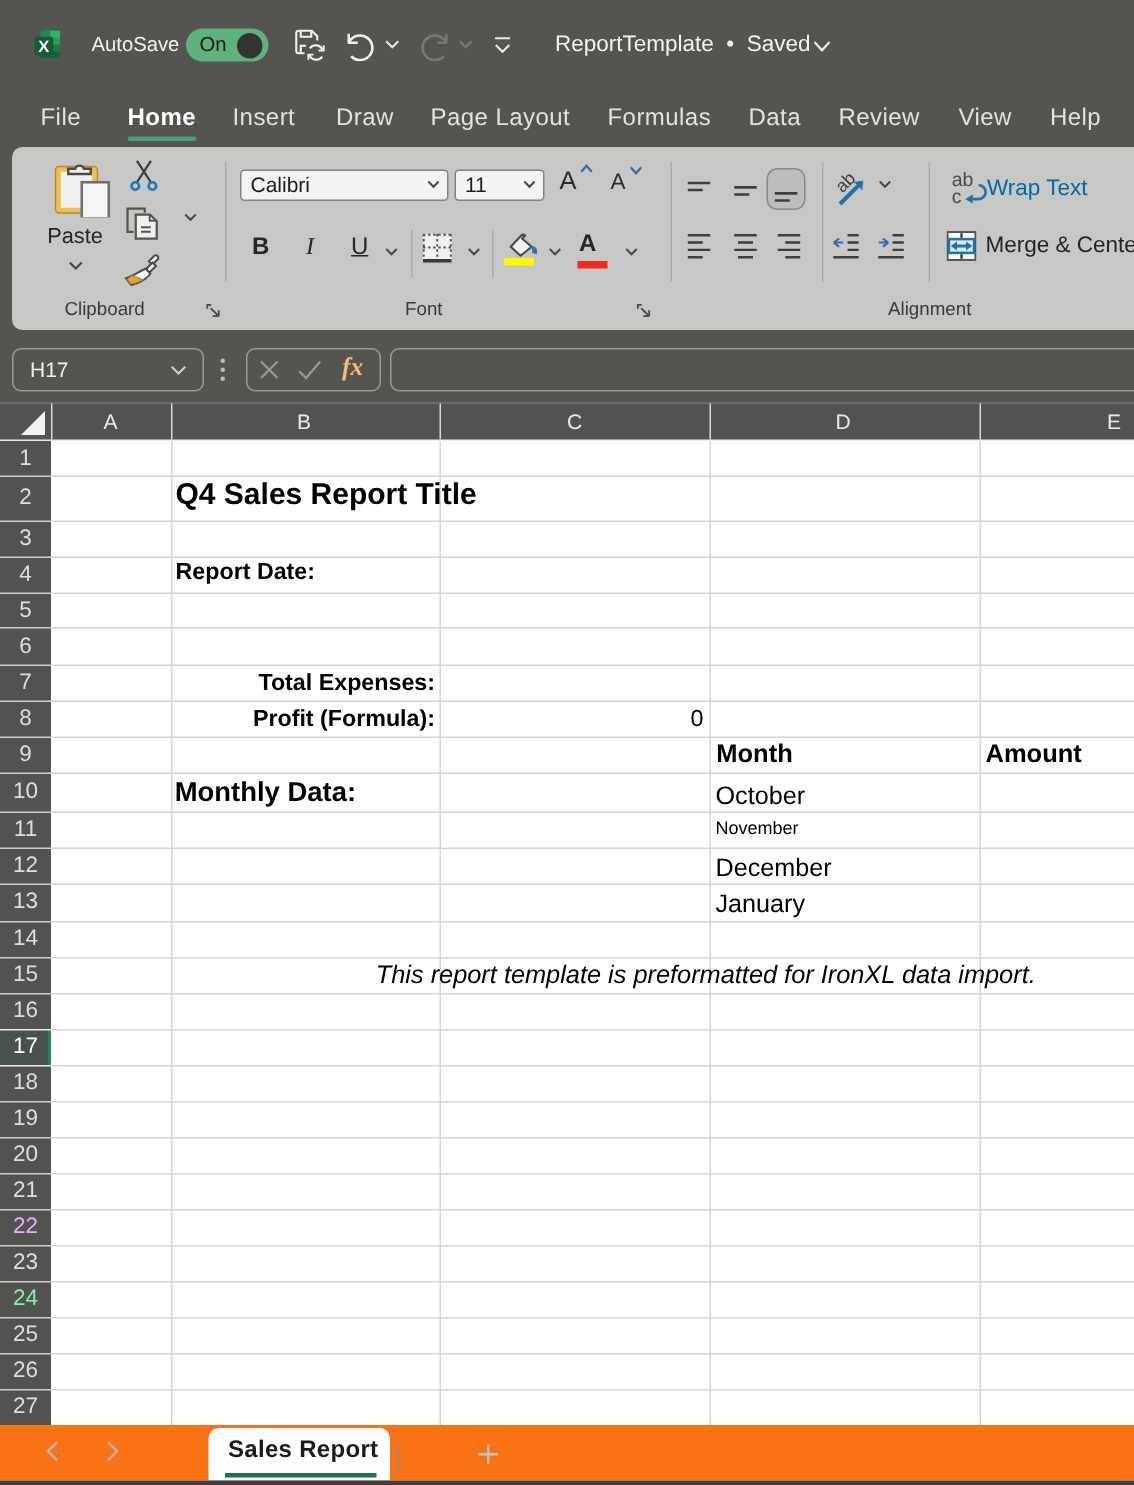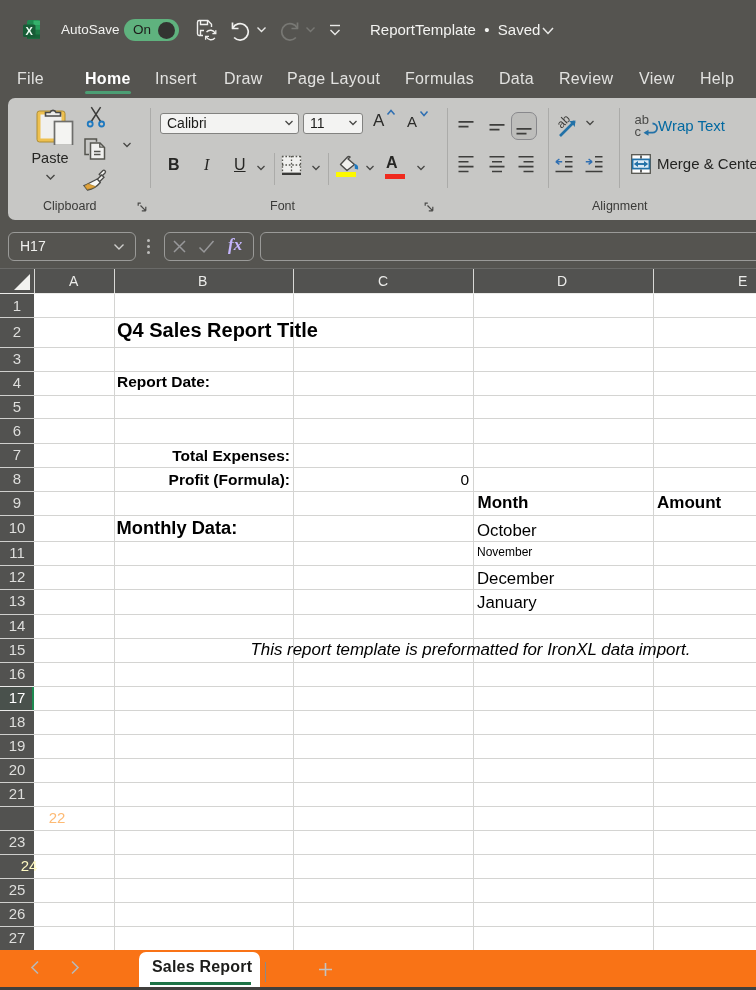--- a/index.html
+++ b/index.html
@@ -83,21 +83,21 @@
     <svg class="abs" style="left:328px;top:24px" width="14" height="13" viewBox="0 0 14 13" fill="none" stroke="#e9e9e7" stroke-width="1.4">
       <path d="M2 1.5 h10"></path>
       <path d="M2.5 6 L7 10.5 L11.5 6"></path>
     </svg>
     <span class="abs" style="left:370px;top:21px;font-size:15px;color:#f3f3f1;">ReportTemplate&nbsp;&nbsp;•&nbsp;&nbsp;Saved</span>
     <svg class="abs" style="left:541px;top:26px" width="14" height="10" viewBox="0 0 14 10" fill="none" stroke="#e9e9e7" stroke-width="1.5">
         <path d="M2 2 L7 7.5 L12 2"></path>
       </svg>
   </div>
   <div id="menubar" class="abs">
-    <span class="menuitem" style="left:17px;">File</span>
+    <span class="menuitem" style="left:27px;">File</span>
     <span class="menuitem" style="left:85px;color:#ffffff;font-weight:bold;">Home</span>
     <div class="abs" style="left:85px;top:31px;width:46px;height:3px;background:#4c9e74;border-radius:2px;"></div>
     <span class="menuitem" style="left:155px;">Insert</span>
     <span class="menuitem" style="left:224px;">Draw</span>
     <span class="menuitem" style="left:287px;">Page Layout</span>
     <span class="menuitem" style="left:405px;">Formulas</span>
     <span class="menuitem" style="left:499px;">Data</span>
     <span class="menuitem" style="left:559px;">Review</span>
     <span class="menuitem" style="left:639px;">View</span>
     <span class="menuitem" style="left:700px;">Help</span>
@@ -280,21 +280,21 @@
     <div class="abs" style="left:147px;top:9px;width:3px;height:3px;border-radius:50%;background:#bdbdbb;"></div>
     <div class="abs" style="left:147px;top:15px;width:3px;height:3px;border-radius:50%;background:#bdbdbb;"></div>
     <div class="abs" style="left:147px;top:21px;width:3px;height:3px;border-radius:50%;background:#bdbdbb;"></div>
     <div class="fbox" style="left:164px;width:90px;"></div>
     <svg class="abs" style="left:172px;top:9px" width="15" height="15" viewBox="0 0 15 15" fill="none" stroke="#98989a" stroke-width="1.5">
         <path d="M2 2 L13 13 M13 2 L2 13"></path>
       </svg>
     <svg class="abs" style="left:198px;top:9px" width="17" height="15" viewBox="0 0 17 15" fill="none" stroke="#98989a" stroke-width="1.5">
         <path d="M1.5 8.5 L6 13 L15.5 2"></path>
       </svg>
-    <span class="abs" style="left:228px;top:5px;font-size:17px;font-style:italic;font-family:'Liberation Serif',serif;color:#c4b5fd;font-weight:bold;">fx</span>
+    <span class="abs" style="left:228px;top:5px;font-size:17px;font-style:italic;font-family:'Liberation Serif',serif;color:#fdba74;font-weight:bold;">fx</span>
     <div class="fbox" style="left:260px;width:560px;"></div>
   </div>
   <div class="abs" style="left:0;top:268px;width:756px;height:1px;background:#6a6a68;"></div>
   <div id="colheads" class="abs">
     <svg class="abs" style="left:13px;top:4px" width="18" height="18" viewBox="0 0 18 18">
         <path d="M1 17 h16 v-16 z" fill="#f2f2f0"></path>
       </svg>
     <div class="colsep" style="left:34px;"></div>
     <span class="colletter" style="left:69px;">A</span>
     <div class="colsep" style="left:114px;"></div>
@@ -324,23 +324,23 @@
     <div class="rownum" style="top:323.5px;height:16px;line-height:16px;color:#dededc;">14</div>
     <div class="rownum" style="top:347.6px;height:16px;line-height:16px;color:#dededc;">15</div>
     <div class="rownum" style="top:371.6px;height:16px;line-height:16px;color:#dededc;">16</div>
     <div class="abs" style="left:0;top:391.6px;width:34px;height:24.0px;background:#49514c;"></div>
     <div class="abs" style="left:31.5px;top:391.6px;width:2.5px;height:24.0px;background:#1e8a50;"></div>
     <div class="rownum" style="top:395.6px;height:16px;line-height:16px;color:#ffffff;">17</div>
     <div class="rownum" style="top:419.6px;height:16px;line-height:16px;color:#dededc;">18</div>
     <div class="rownum" style="top:443.7px;height:16px;line-height:16px;color:#dededc;">19</div>
     <div class="rownum" style="top:467.7px;height:16px;line-height:16px;color:#dededc;">20</div>
     <div class="rownum" style="top:491.8px;height:16px;line-height:16px;color:#dededc;">21</div>
-    <div class="rownum" style="top:515.8px;height:16px;line-height:16px;color:#fdba74;padding-left:40px;">22</div>
+    <div class="rownum" style="top:515.8px;height:16px;line-height:16px;color:#f0abfc;">22</div>
     <div class="rownum" style="top:539.8px;height:16px;line-height:16px;color:#dededc;">23</div>
-    <div class="rownum" style="top:563.9px;height:16px;line-height:16px;color:#fef9c3;padding-left:12px;">24</div>
+    <div class="rownum" style="top:563.9px;height:16px;line-height:16px;color:#86efac;">24</div>
     <div class="rownum" style="top:588.0px;height:16px;line-height:16px;color:#dededc;">25</div>
     <div class="rownum" style="top:612.0px;height:16px;line-height:16px;color:#dededc;">26</div>
     <div class="rownum" style="top:636.0px;height:16px;line-height:16px;color:#dededc;">27</div>
     <div class="rsep" style="top:23.0px;background:#cfcfcd;"></div>
     <div class="rsep" style="top:52.5px;background:#cfcfcd;"></div>
     <div class="rsep" style="top:77.0px;background:#cfcfcd;"></div>
     <div class="rsep" style="top:100.8px;background:#cfcfcd;"></div>
     <div class="rsep" style="top:124.3px;background:#cfcfcd;"></div>
     <div class="rsep" style="top:148.6px;background:#cfcfcd;"></div>
     <div class="rsep" style="top:173.0px;background:#cfcfcd;"></div>

